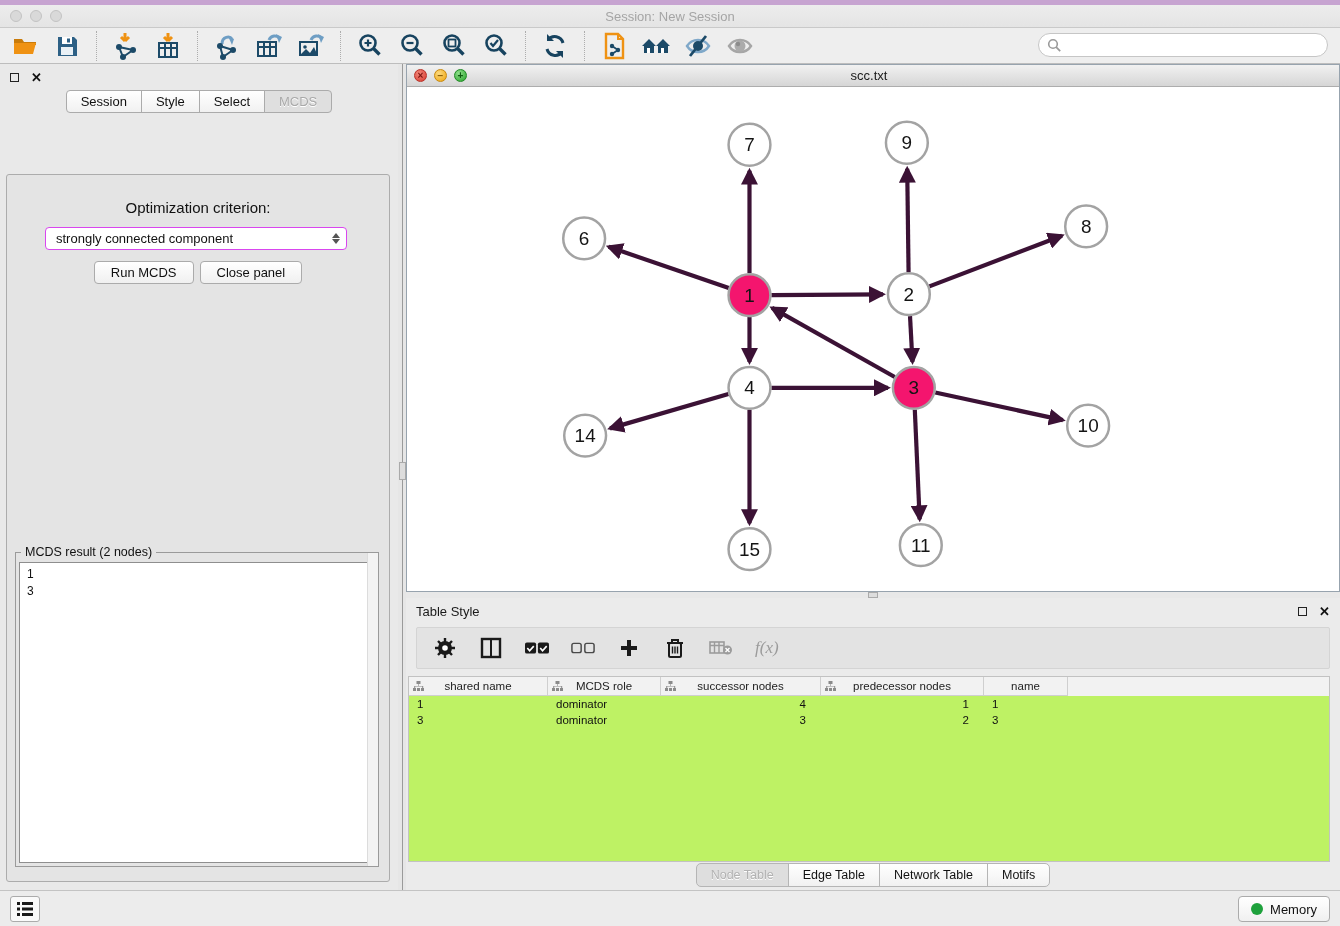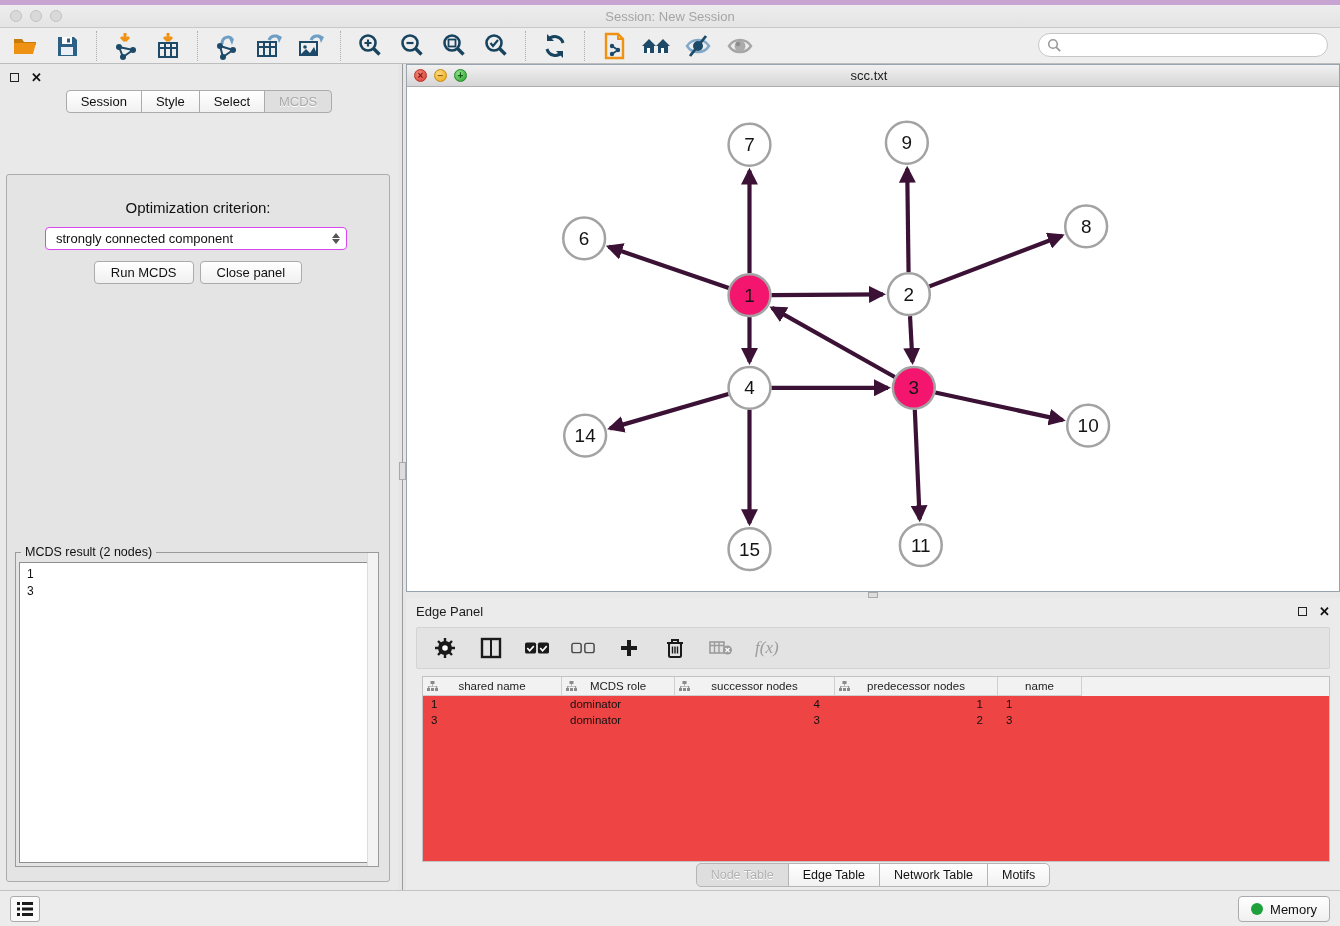--- a/index.html
+++ b/index.html
@@ -74,21 +74,21 @@
   .light.green { background:radial-gradient(circle at 35% 30%, #8FE08B, #27A22B); color:#0F5D12; border:1px solid #1F8A24; }
   .netwin-title { position:absolute; left:0; right:8px; text-align:center; font-size:13px; color:#1A1A1A; }
   .canvas { position:absolute; left:0; right:0; top:22px; bottom:0; background:#FFF; }
   .canvas svg { width:100%; height:100%; }
   
   .table-panel { position:absolute; left:406px; right:0; top:598px; bottom:36px; background:#EBEBEB; }
   .tp-toolbar { margin:3px 10px 0 10px; height:42px; background:#E3E3E3; border:1px solid #D4D4D4;
     border-radius:2px; display:flex; align-items:center; padding-left:16px; gap:22px; }
   .tp-ico { display:flex; align-items:center; justify-content:center; width:24px; height:24px; }
   .fx { font-family:"Liberation Serif", serif; font-style:italic; font-size:17px; color:#9B9B9B; }
-  .tbl { margin:7px 10px 0 16px; background:#ef4444; border:1px solid #C2C2C2; height:186px; overflow:hidden; }
+  .tbl { margin:7px 10px 0 2px; background:#bef264; border:1px solid #C2C2C2; height:186px; overflow:hidden; }
   .tbl-header { display:flex; height:19px; background:#F2F2F2; font-size:11.5px; color:#222; }
   .th { position:relative; border-right:1px solid #CFCFCF; border-bottom:1px solid #CFCFCF;
     display:flex; align-items:center; justify-content:center; }
   .th .colicon { position:absolute; left:4px; top:4px; }
   .trow { display:flex; height:16px; font-size:11.5px; color:#111; align-items:center; }
   .td { overflow:hidden; white-space:nowrap; }
   .td.l { padding-left:8px; text-align:left; }
   .td.r { padding-right:15px; text-align:right; }
   .tp-tabs { position:absolute; bottom:3px; left:0; right:0; display:flex; justify-content:center; }
   .tp-tab { font-size:12.5px; padding:4px 14px; background:linear-gradient(#FFF,#F1F1F1);
@@ -353,21 +353,21 @@
         <circle cx="342" cy="464" r="21" fill="#FFFFFF" stroke="#A3A3A3" stroke-width="2.5"></circle>
         <text x="342" y="470.5" text-anchor="middle" font-size="19" fill="#141414">15</text>
         <circle cx="514" cy="460" r="21" fill="#FFFFFF" stroke="#A3A3A3" stroke-width="2.5"></circle>
         <text x="514" y="466.5" text-anchor="middle" font-size="19" fill="#141414">11</text>
       </svg>
   </div>
 </div>
 
 <div class="table-panel">
   <div class="panel-head">
-    <span class="title">Edge Panel</span>
+    <span class="title">Table Style</span>
     <span class="float-ico"></span>
     <span class="close-ico">✕</span>
   </div>
   <div class="tp-toolbar">
     <span class="tp-ico">
       <svg width="20" height="20" viewBox="0 0 20 20">
           <path d="M10 2l1.2 2.6 2.8-.6 .4 2.8 2.8 .6-1.2 2.6 2 2-2 2 1.2 2.6-2.8 .6-.4 2.8-2.8-.6L10 22z" fill="none"></path>
           <circle cx="10" cy="10" r="3" fill="#FFF"></circle>
           <path d="M10 3a7 7 0 1 0 0 14A7 7 0 0 0 10 3zm0 4.2a2.8 2.8 0 1 1 0 5.6 2.8 2.8 0 0 1 0-5.6z" fill="#1A1A1A"></path>
           <g stroke="#1A1A1A" stroke-width="2.4">

